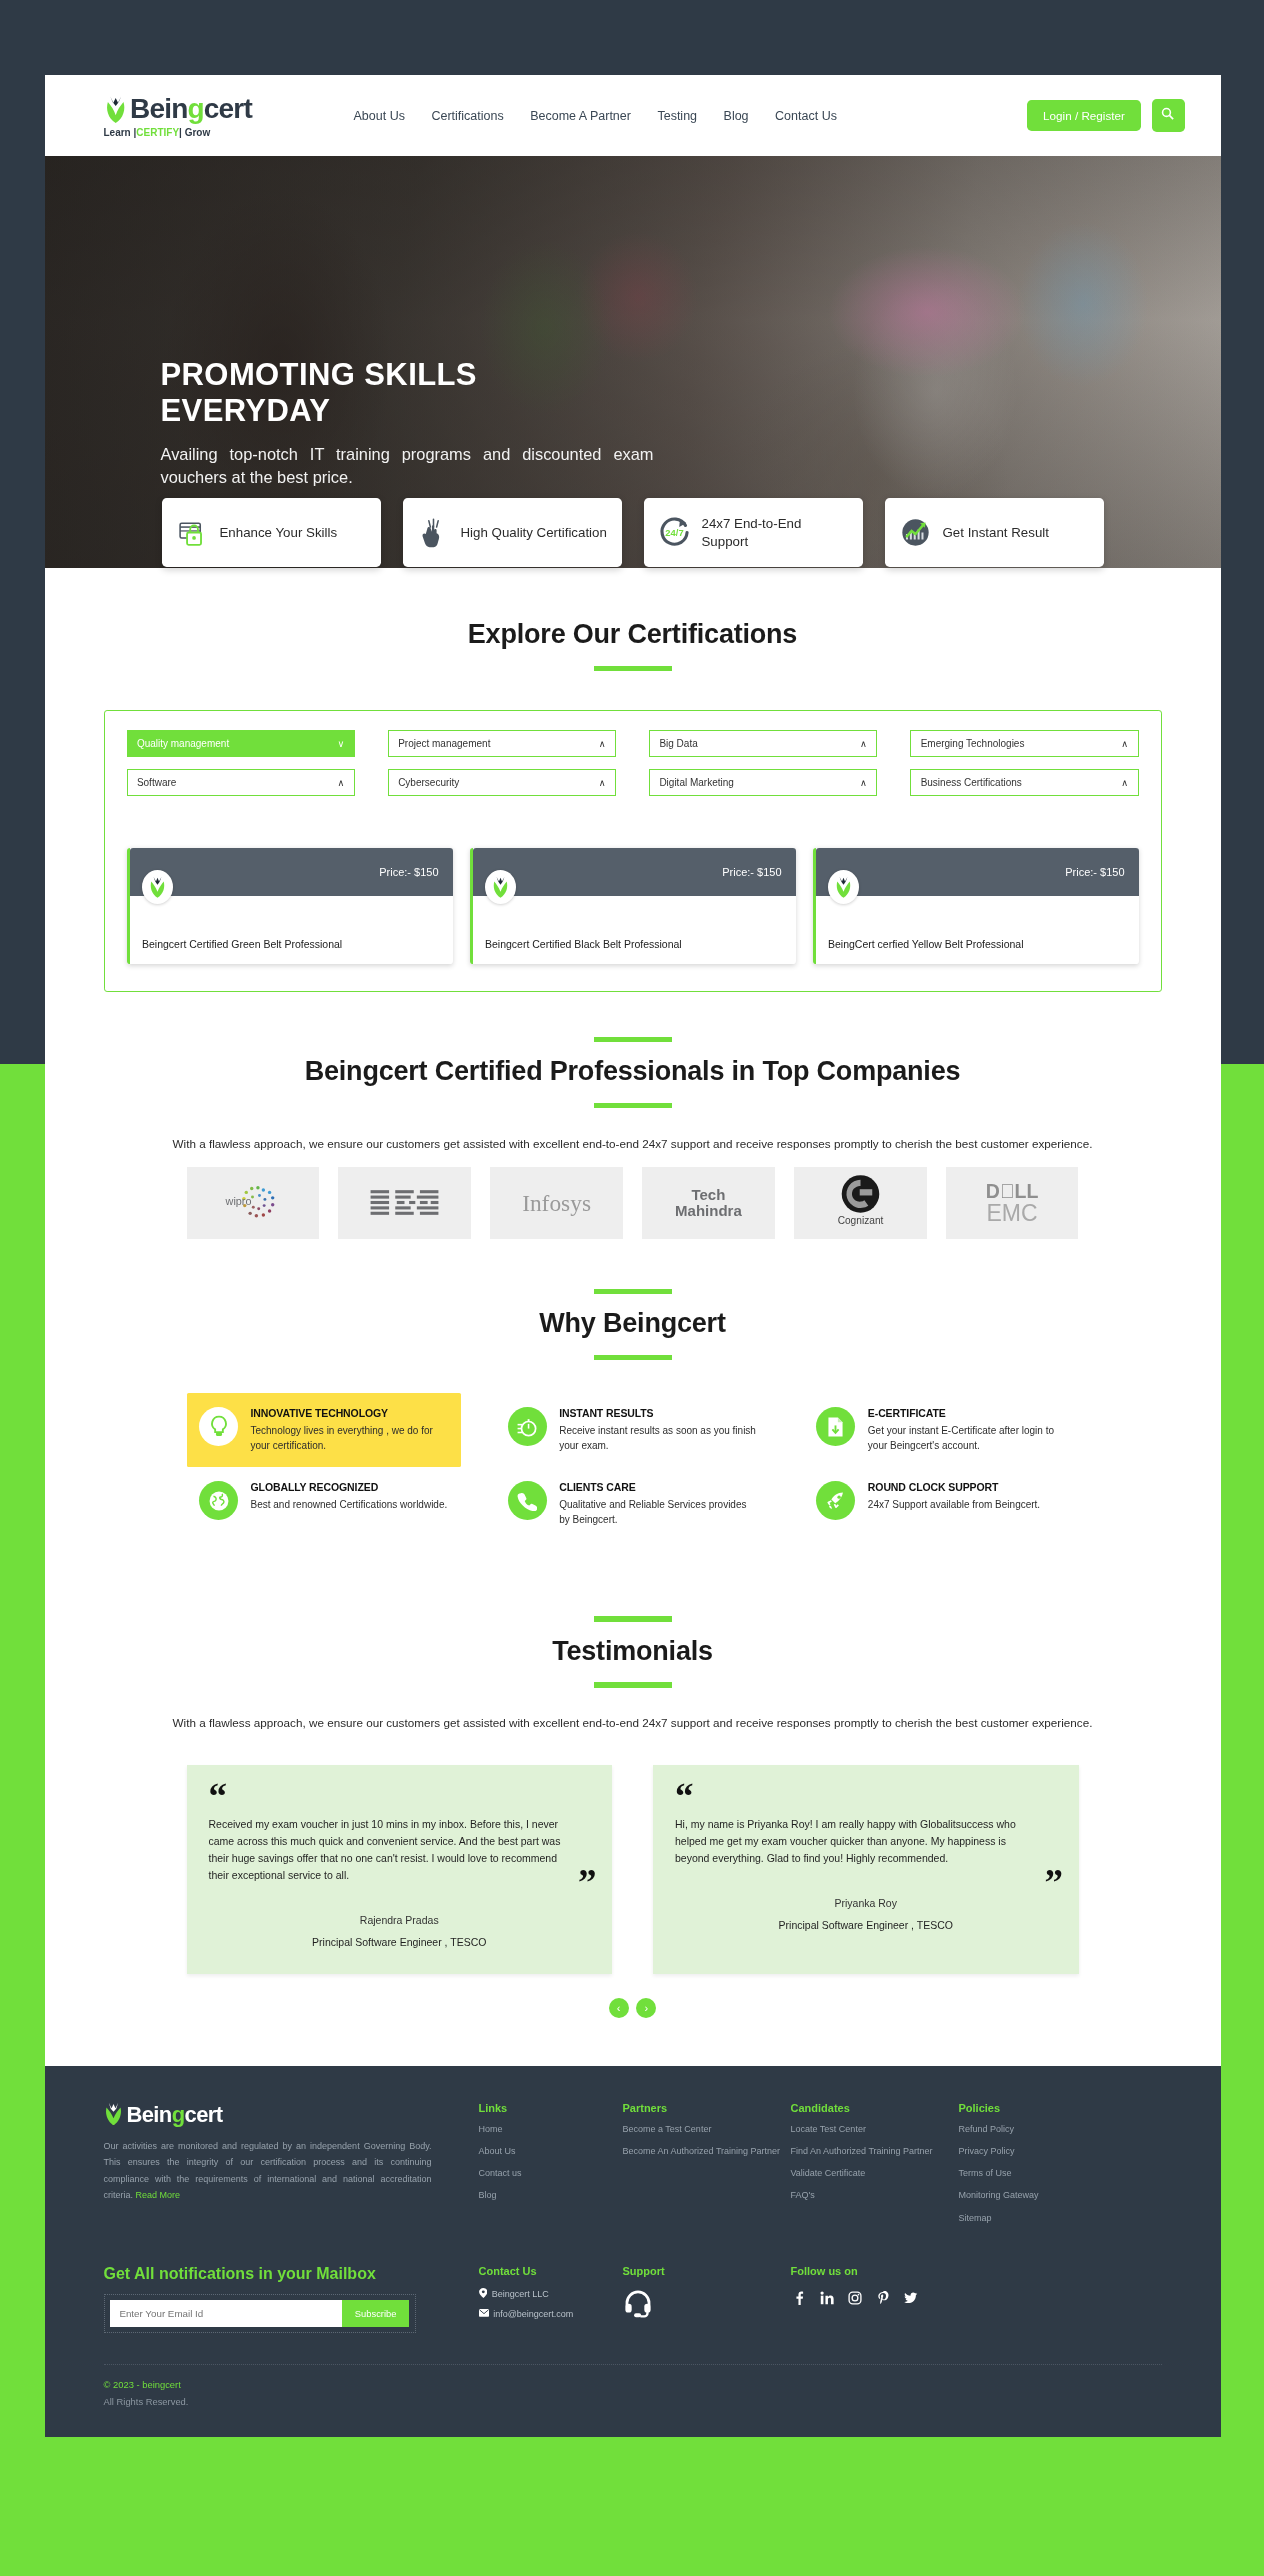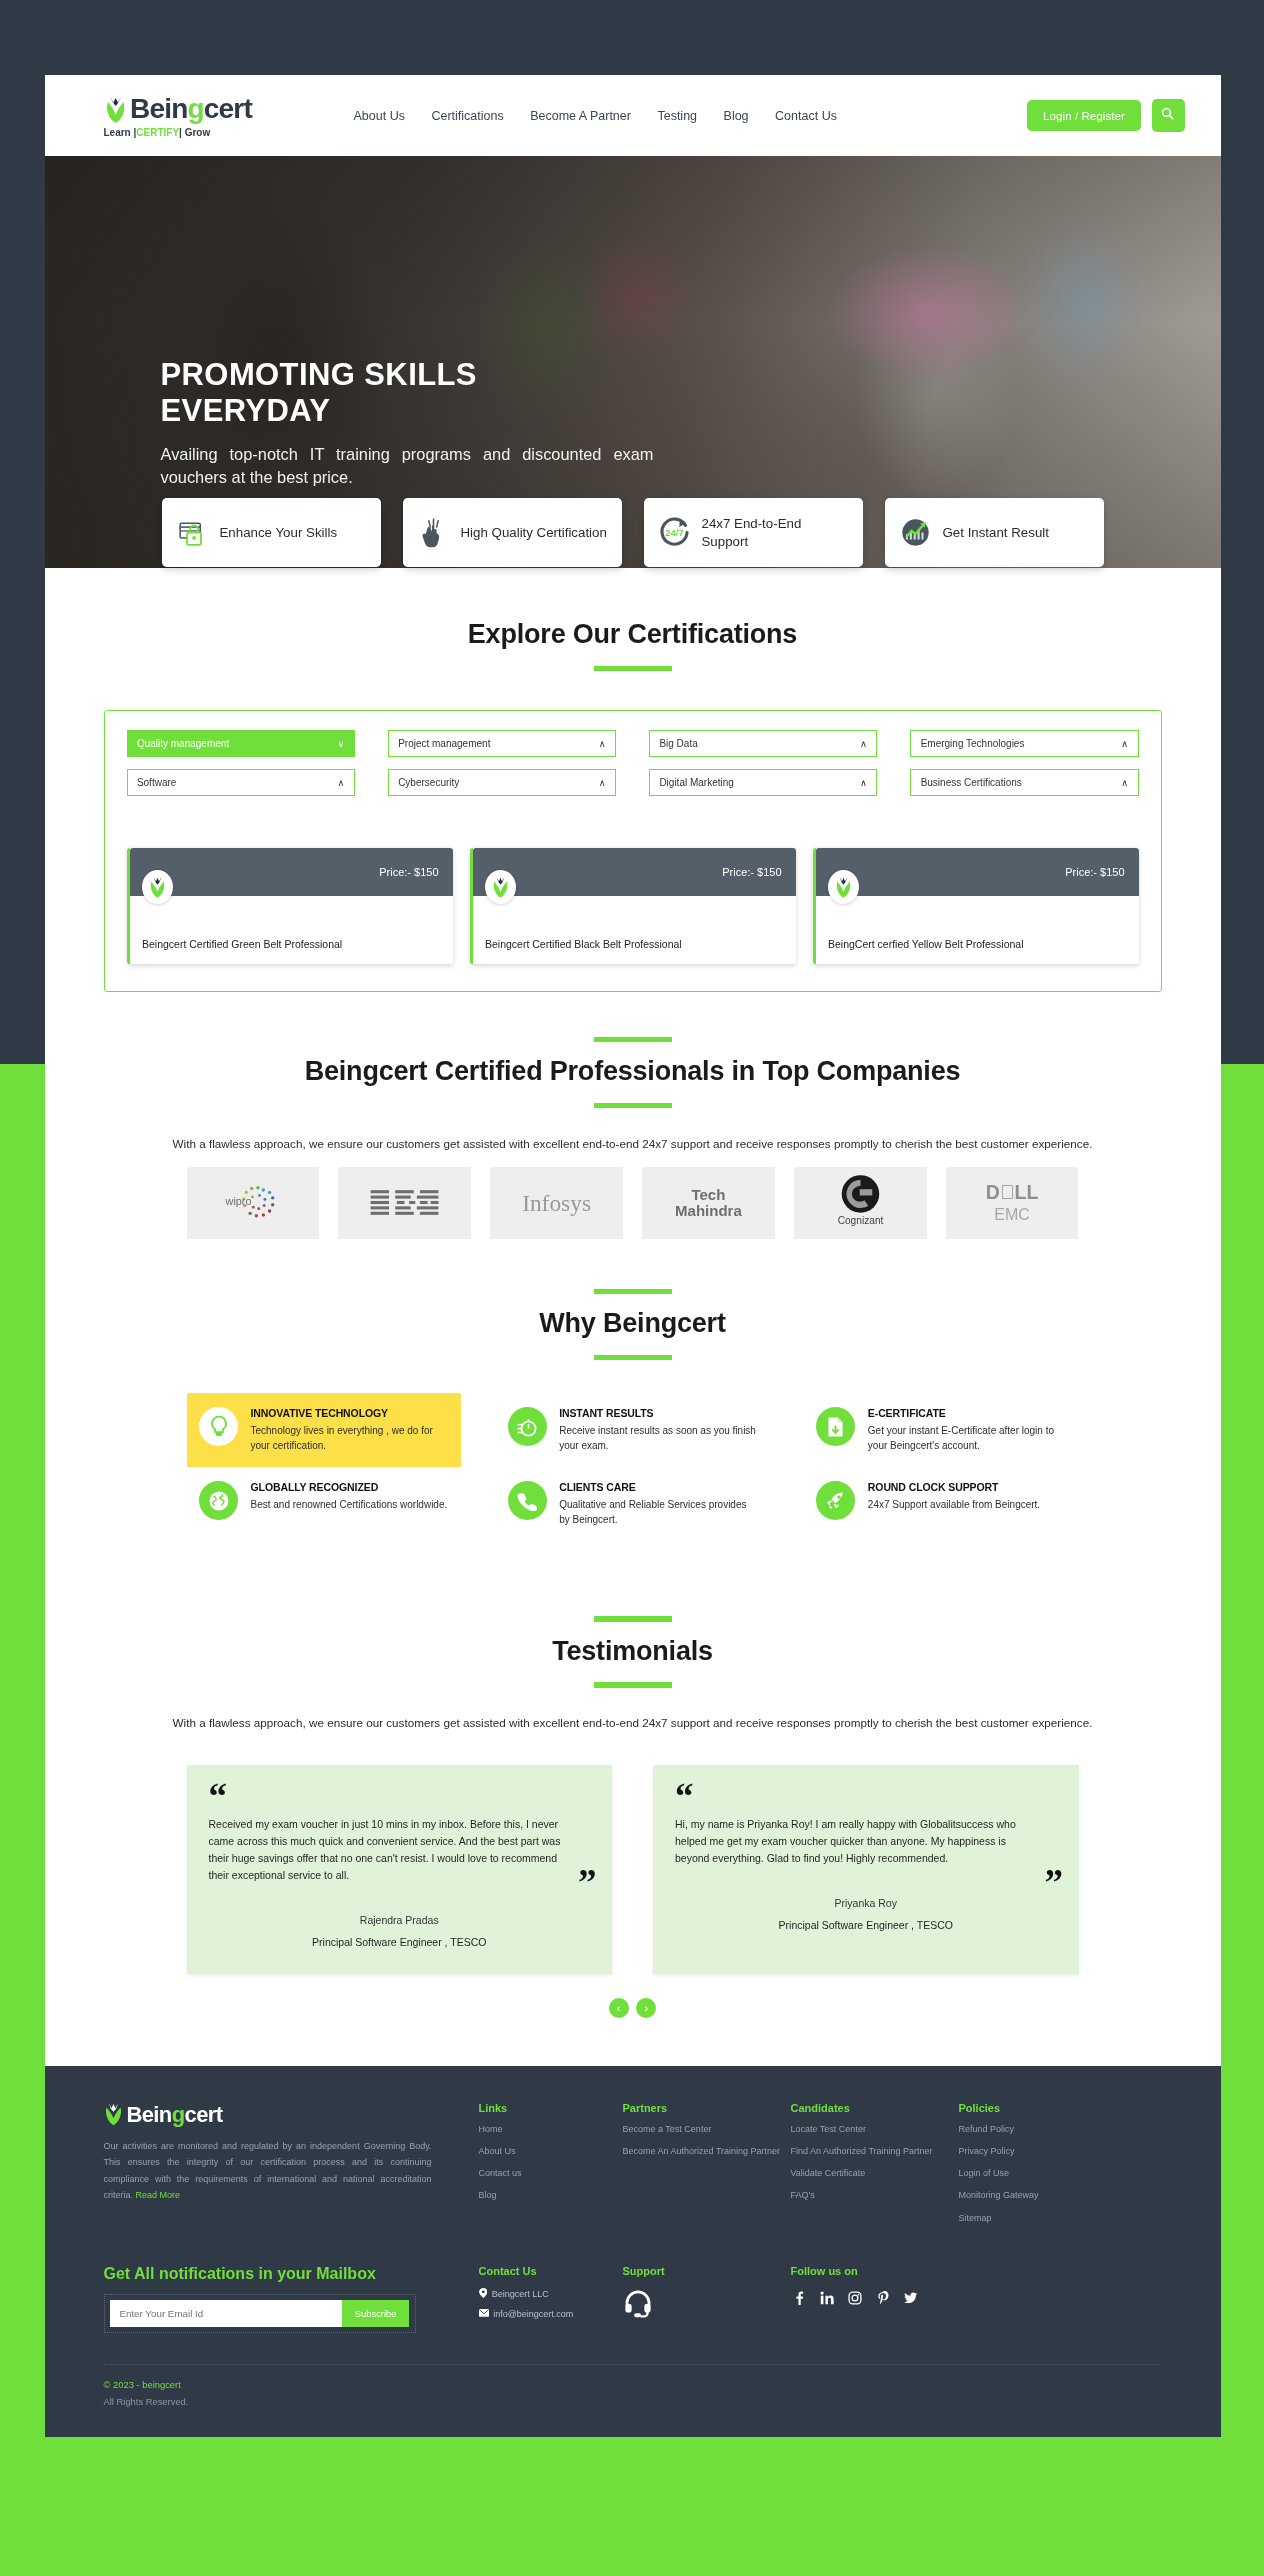--- a/index.html
+++ b/index.html
@@ -167,21 +167,21 @@
 
   
   .companies { padding-top: 45px; }
   .logo-row {
     display:grid; grid-template-columns: repeat(6,1fr); gap: 19px;
     padding: 0 142px; margin-top: 14px;
   }
   .logo-box {
     background:#eeeeee; height: 72px; display:flex; align-items:center; justify-content:center;
   }
-  .logo-box span { font-size: 16px; color:#8f8f8f; font-weight:bold; text-align:center; line-height:1.05;}
+  .logo-box span { font-size: 23px; color:#8f8f8f; font-weight:bold; text-align:center; line-height:1.05;}
 
   
   .why { padding-top: 50px; }
   .why-grid {
     display:grid; grid-template-columns: repeat(3,1fr); gap: 0 34px;
     padding: 0 142px; margin-top: 33px;
   }
   .why-item { display:flex; gap: 12.5px; padding: 14px 12.5px; align-items:flex-start;}
   .why-item.hl { background:#fde047; border-radius:1.6px;}
   .why-ic {
@@ -676,21 +676,21 @@
         <a href="#">Locate Test Center</a>
         <a href="#">Find An Authorized Training Partner</a>
         <a href="#">Validate Certificate</a>
         <a href="#">FAQ's</a>
       </div>
 
       <div class="f-col">
         <h5>Policies</h5>
         <a href="#">Refund Policy</a>
         <a href="#">Privacy Policy</a>
-        <a href="#">Login of Use</a>
+        <a href="#">Terms of Use</a>
         <a href="#">Monitoring Gateway</a>
         <a href="#">Sitemap</a>
       </div>
     </div>
 
     <div class="f-mid">
       <div class="f-news">
         <h5>Get All notifications in your Mailbox</h5>
         <div class="news-box">
           <input type="text" placeholder="Enter Your Email Id" style="">

